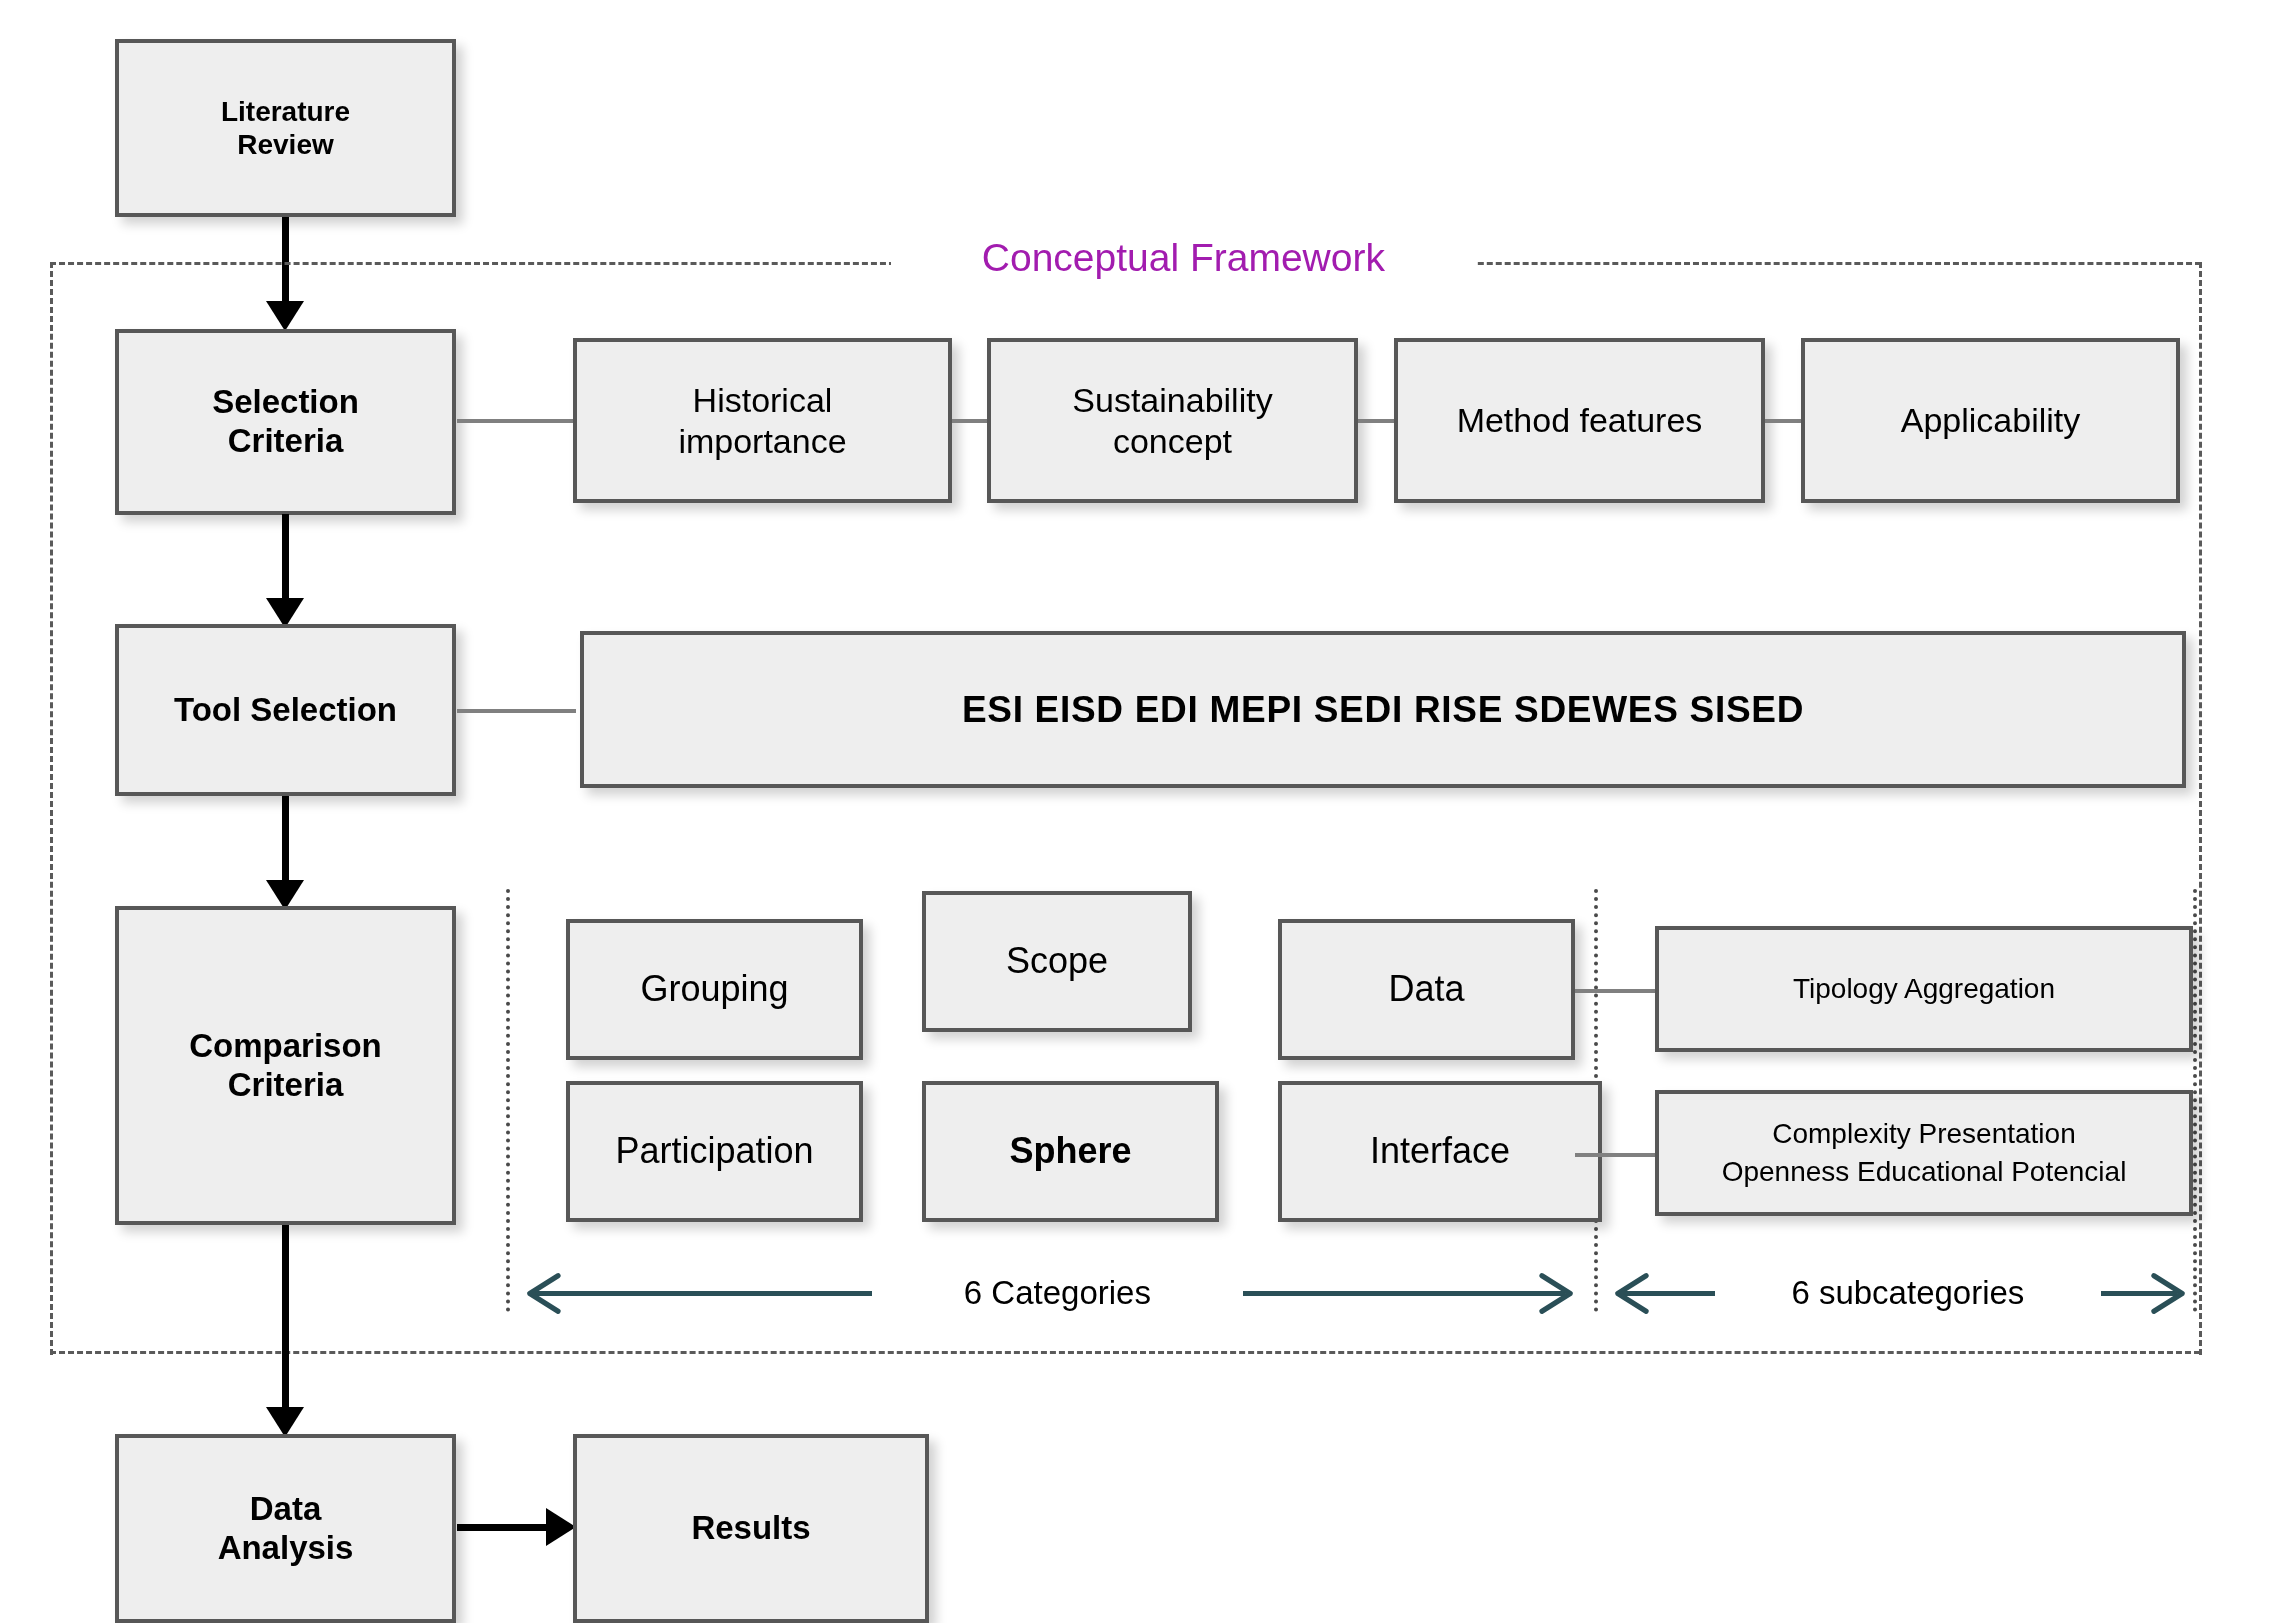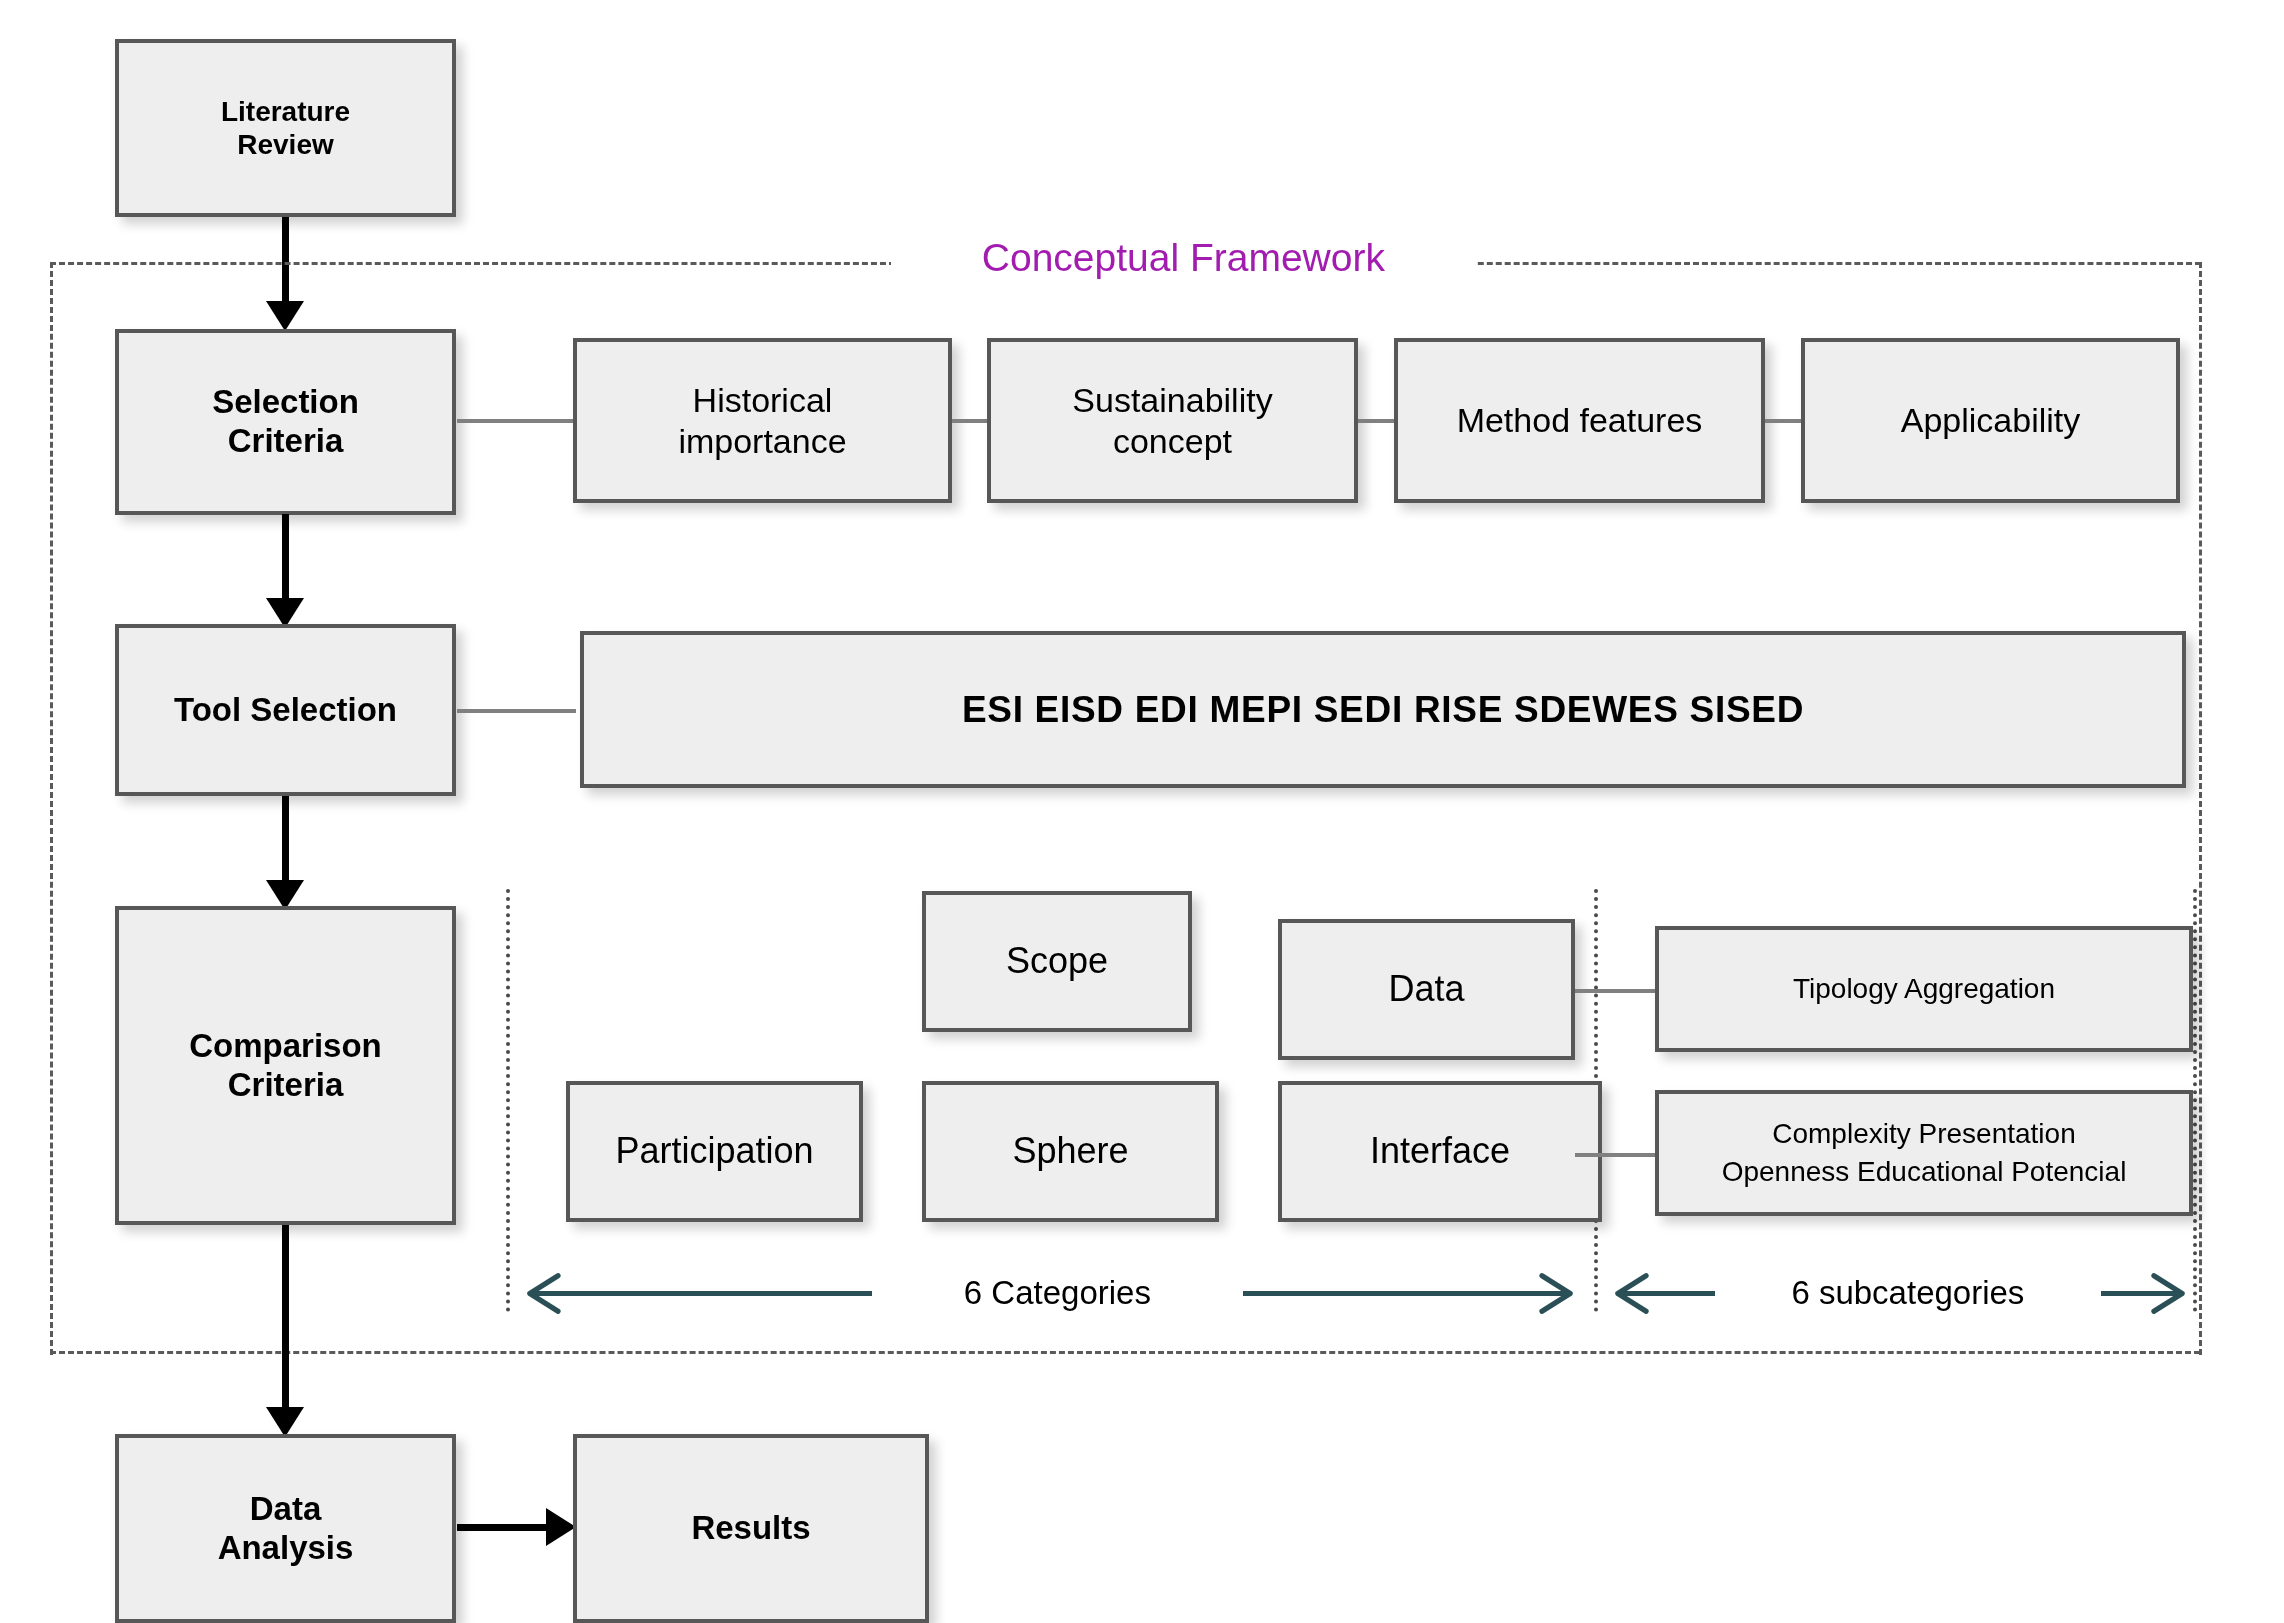--- a/index.html
+++ b/index.html
@@ -156,29 +156,30 @@
   <div class="arrow-line" style="left:282px;top:796px;width:6.7px;height:88px;"></div>
   <div class="arrow-head-down" style="left:266px;top:880px;"></div>
 
   <div class="box bold" style="left:115px;top:906px;width:341px;height:319px;font-size:33px;">Comparison
 Criteria</div>
 
   <div class="dotline" style="left:506px;top:889px;height:423px;"></div>
   <div class="dotline" style="left:1594px;top:889px;height:423px;"></div>
   <div class="dotline" style="left:2193px;top:889px;height:423px;"></div>
 
+  <div class="box" style="left:566px;top:919px;width:297px;height:141px;font-size:36px;">Grouping</div>
   <div class="box" style="left:922px;top:891px;width:270px;height:141px;font-size:36px;">Scope</div>
   <div class="box" style="left:1278px;top:919px;width:297px;height:141px;font-size:36px;">Data</div>
 
   <div class="conn-h" style="left:1575px;top:989px;width:82px;"></div>
 
   <div class="box" style="left:1655px;top:926px;width:538px;height:126px;font-size:28px;">Tipology    Aggregation</div>
 
   <div class="box" style="left:566px;top:1081px;width:297px;height:141px;font-size:36px;">Participation</div>
-  <div class="box" style="left:922px;top:1081px;width:297px;height:141px;font-size:36px;">Sphere</div>
+  <div class="box" style="left:922px;top:1081px;width:297px;height:141px;font-size:36px;font-weight:bold;">Sphere</div>
   <div class="box" style="left:1278px;top:1081px;width:324px;height:141px;font-size:36px;">Interface</div>
 
   <div class="conn-h" style="left:1575px;top:1153px;width:82px;"></div>
 
   <div class="box sub-multi" style="left:1655px;top:1090px;width:538px;height:126px;font-size:28px;">Complexity      Presentation
 Openness    Educational Potencial</div>
 
   <div class="darrow" style="left:512px;top:1271px;width:1076px;">
     <svg width="1076" height="45" viewBox="0 0 1450 60">
       <line x1="30" y1="30" x2="1420" y2="30" stroke="#2a4f57" stroke-width="7"></line>

